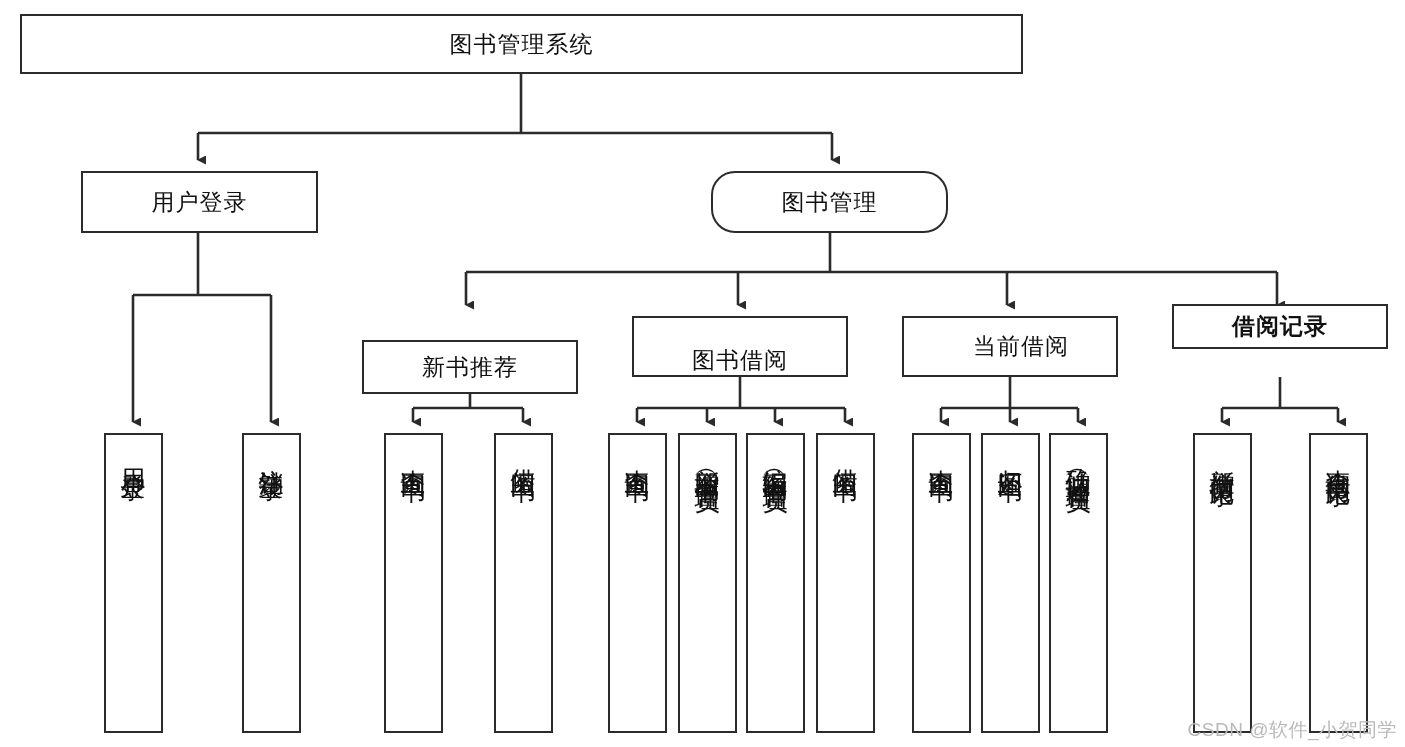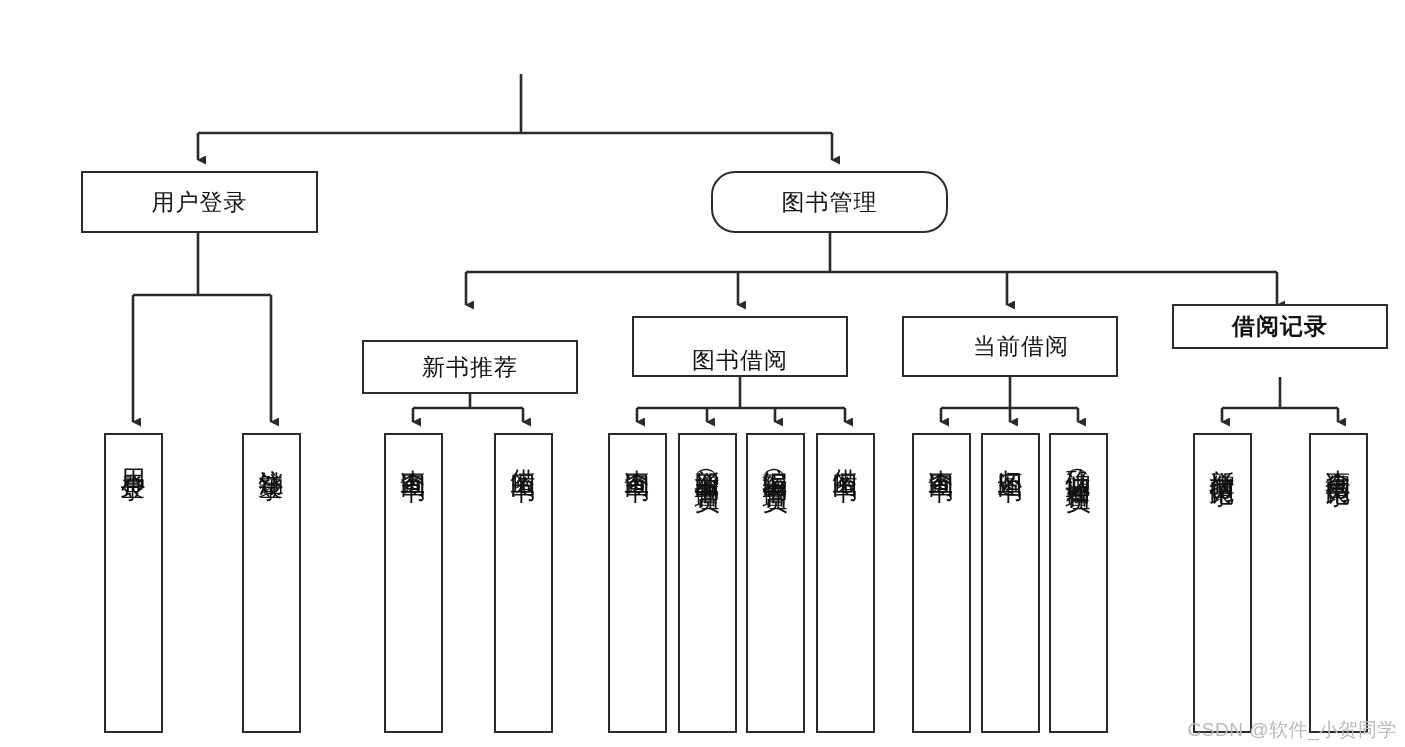--- a/index.html
+++ b/index.html
@@ -121,20 +121,23 @@
       <path d="M1010,408 L1010,422" marker-end="url(#arrowhead)"></path>
       <path d="M1078,408 L1078,422" marker-end="url(#arrowhead)"></path>
 
       <path d="M1280,377 L1280,408"></path>
       <path d="M1222,408 L1338,408"></path>
       <path d="M1222,408 L1222,422" marker-end="url(#arrowhead)"></path>
       <path d="M1338,408 L1338,422" marker-end="url(#arrowhead)"></path>
     </g>
   </svg>
 
+  <div class="node horizontal" style="left:20px; top:14px; width:1003px; height:60px;">
+    <span class="node-label">图书管理系统</span>
+  </div>
 
   <div class="node horizontal" style="left:81px; top:171px; width:237px; height:62px;">
     <span class="node-label">用户登录</span>
   </div>
 
   <div class="node horizontal" style="left:711px; top:171px; width:237px; height:62px;border-radius:24px;">
     <span class="node-label">图书管理</span>
   </div>
 
   <div class="node horizontal" style="left:362px; top:308px; width:216px; height:54px;margin-top:32px;">

